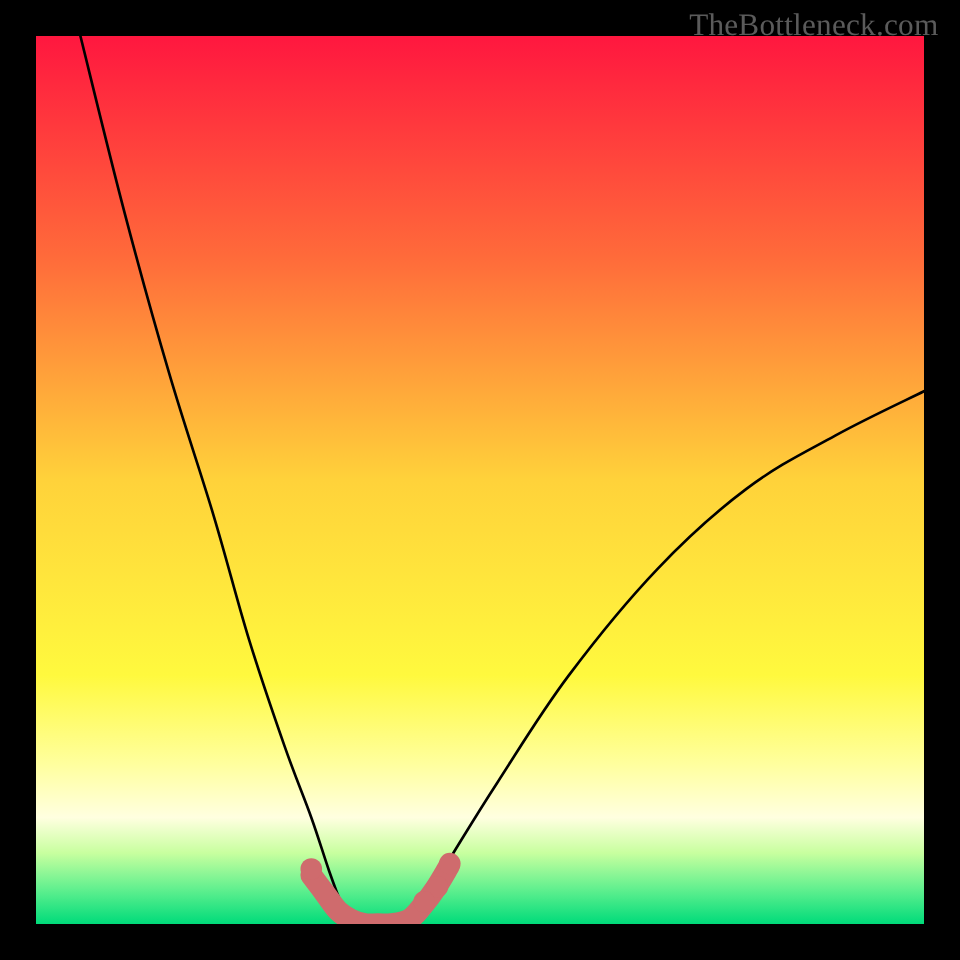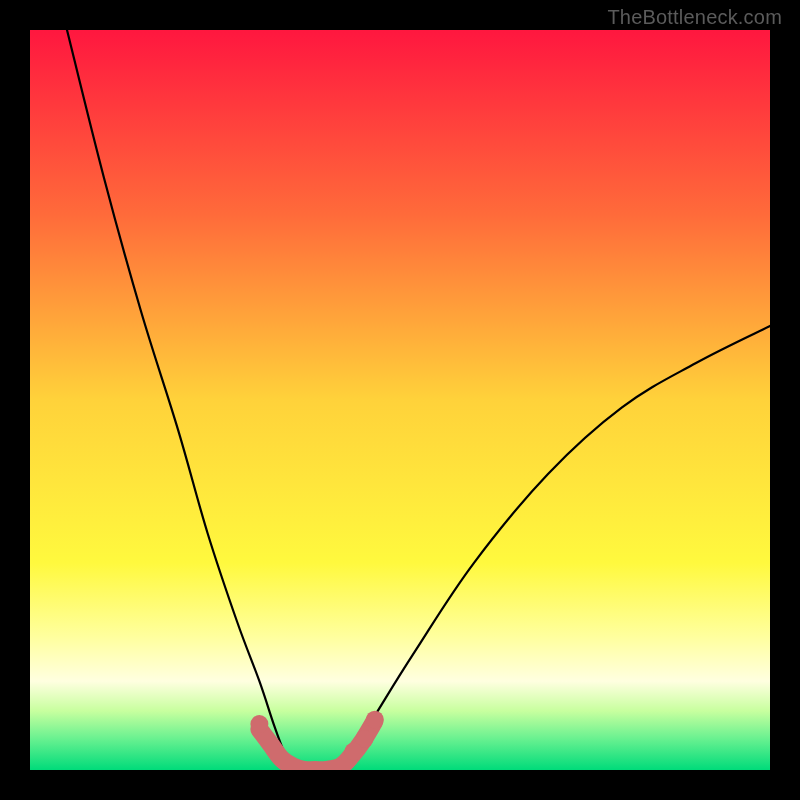--- a/index.html
+++ b/index.html
@@ -27,23 +27,24 @@
   }
   .gradient-bg {
     position: absolute;
     inset: 0;
   }
   .watermark {
     position: absolute;
     top: 6px;
     right: 18px;
     color: #5b5b5b;
-    font-size: 20px;
+    font-size: 26px;
     font-weight: 500;
     letter-spacing: 0.2px;
+    font-family: Liberation Serif, serif;
   }
   svg.curves {
     position: absolute;
     inset: 0;
   }
 </style>
 </head>
 <body>
 
 <div class="frame">

